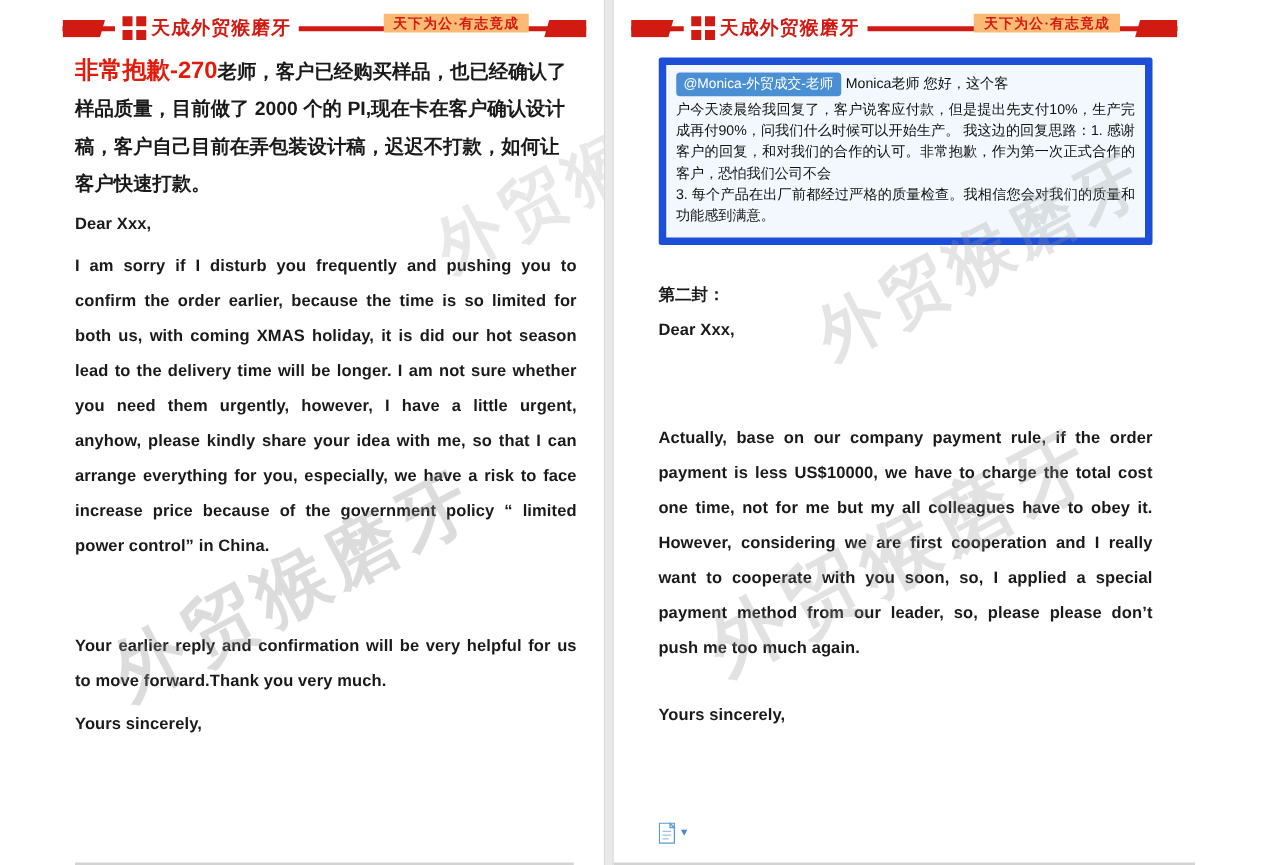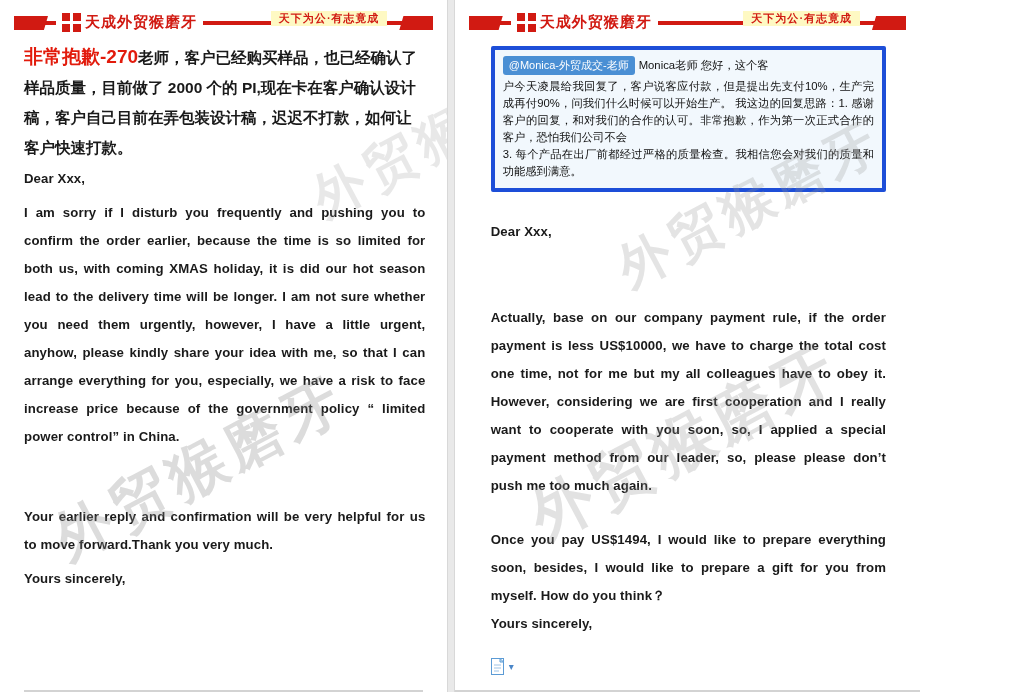--- a/index.html
+++ b/index.html
@@ -3,21 +3,21 @@
 <meta charset="utf-8">
 <style>
   html,body{margin:0;padding:0;}
   body{
     width:1024px;height:692px;
     background:#ffffff;
     font-family:"Liberation Sans", sans-serif;
     overflow:hidden;
     position:relative;
   }
-  .pages{display:flex;width:920px;height:692px;}
+  .pages{display:flex;width:920px;height:692px;margin-left:36px;}
   .page{position:relative;overflow:hidden;background:#fff;}
   .page-left{width:498px;height:692px;}
   .divider{width:6px;background:#e9e9e9;border-left:1px solid #d8d8d8;border-right:1px solid #d8d8d8;}
   .page-right{width:518px;height:692px;}
 
   
   .banner{
     position:relative;
     height:30px;
     margin:8px 14px 0 14px;
@@ -37,21 +37,21 @@
       linear-gradient(#d11a12,#d11a12) 0 0/8px 8px no-repeat,
       linear-gradient(#d11a12,#d11a12) 11px 0/8px 8px no-repeat,
       linear-gradient(#d11a12,#d11a12) 0 11px/8px 8px no-repeat,
       linear-gradient(#d11a12,#d11a12) 11px 11px/8px 8px no-repeat;
   }
   .logo-text{
     font-family:"Liberation Serif", serif;
     font-weight:bold;color:#d11a12;font-size:15px;letter-spacing:1px;white-space:nowrap;
   }
   .banner .slogan{
-    position:absolute;right:46px;top:3px;background:#fef9c3;padding:0 8px;
+    position:absolute;right:46px;top:3px;background:#fdba74;padding:0 8px;
     font-family:"Liberation Serif", serif;
     font-weight:bold;color:#d11a12;font-size:11px;letter-spacing:1px;white-space:nowrap;
   }
   .banner .cap-l,.banner .cap-r{
     position:absolute;top:8px;width:34px;height:14px;background:#d11a12;
   }
   .banner .cap-l{left:0;clip-path:polygon(0 0,100% 0,88% 100%,0 100%);}
   .banner .cap-r{right:0;clip-path:polygon(12% 0,100% 0,100% 100%,0 100%);}
 
   
@@ -78,21 +78,21 @@
   .small-gap{height:6px;}
 
   
   .doc-r{
     padding:2px 34px 0 36px;
     color:#1a1a1a;
     font-size:13.2px;
     line-height:28px;
   }
   .qq-card{
-    border:4px solid #1d4ed8;
+    border:6px solid #1d4ed8;
     background:#f2f8fd;
     border-radius:2px;
     padding:6px 8px 8px 8px;
     margin-top:6px;
     font-size:11.3px;
     line-height:17px;
     color:#111;
     font-weight:normal;
   }
   .qq-name{
@@ -202,27 +202,27 @@
         <div>
           <span class="qq-name">@Monica-外贸成交-老师</span><span>Monica老师 您好，这个客</span>
         </div>
         <div class="qq-cols">
           <div class="qq-col">户今天凌晨给我回复了，客户说客应付款，但是提出先支付10%，生产完成再付90%，问我们什么时候可以开始生产。    我这边的回复思路：1. 感谢客户的回复，和对我们的合作的认可。非常抱歉，作为第一次正式合作的客户，恐怕我们公司不会</div>
         </div>
         <div style="text-align:justify;">3. 每个产品在出厂前都经过严格的质量检查。我相信您会对我们的质量和功能感到满意。</div>
       </div>
 
       <div class="gap"></div>
+      <p class="body">第二封：</p>
       <p class="body">Dear Xxx,</p>
       <div class="small-gap"></div>
       <div class="gap"></div>
       <div class="gap"></div>
       <p class="body justify">Actually, base on our company payment rule, if the order payment is less US$10000, we have to charge the total cost one time, not for me but my all colleagues have to obey it. However, considering we are first cooperation and I really want to cooperate with you soon, so, I applied a special payment method from our leader, so, please please don’t push me too much again.</p>
       <div class="gap"></div>
-      <p class="body justify">Once you pay US$1494, I would like to prepare everything soon, besides, I would like to prepare a gift for you from myself. How do you think？</p>
       <p class="body">Yours sincerely,</p>
 
     </div>
 
     <div class="wm wm2">外贸猴磨牙</div>
     <div class="wm wm3">外贸猴磨牙</div>
 
     <div class="doc-chip">
       <span>
         <svg width="15" height="18" viewBox="0 0 15 18">

